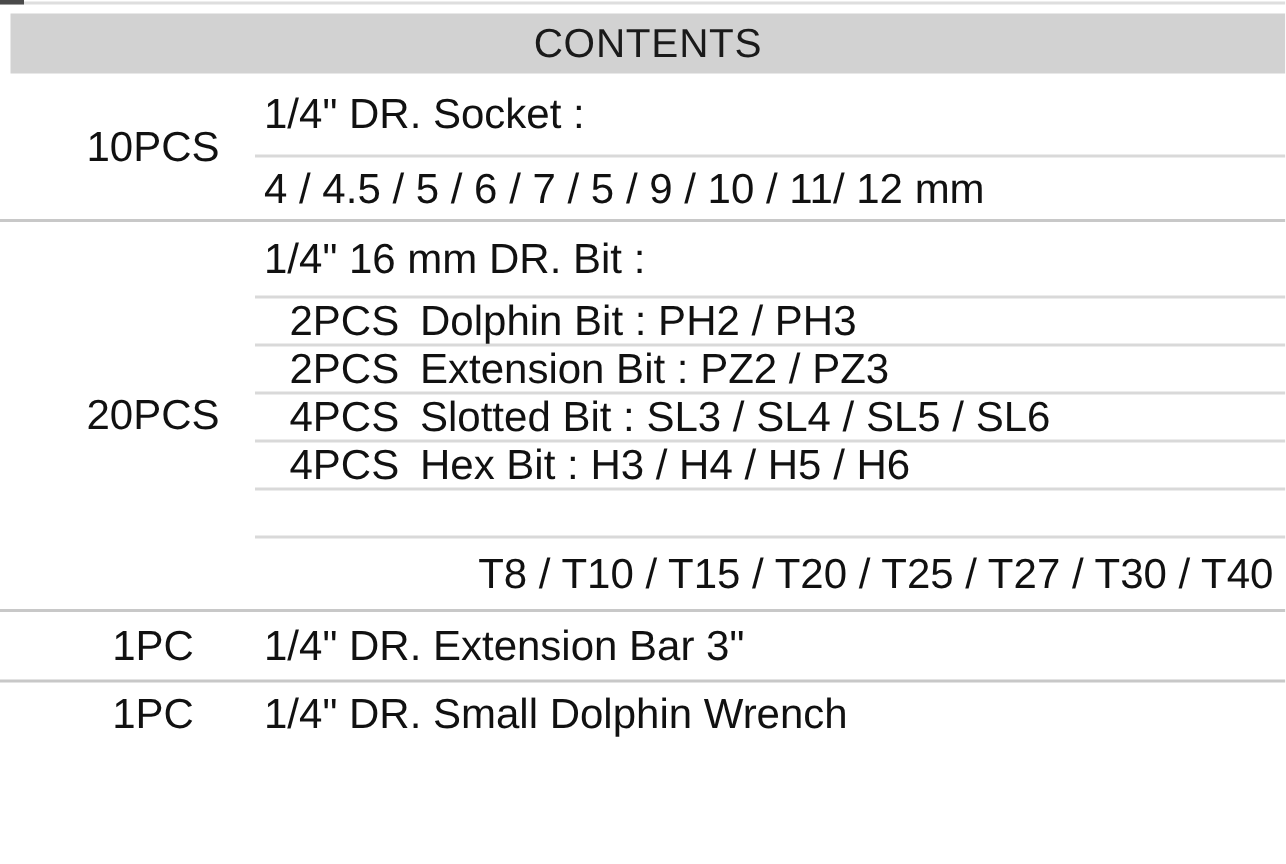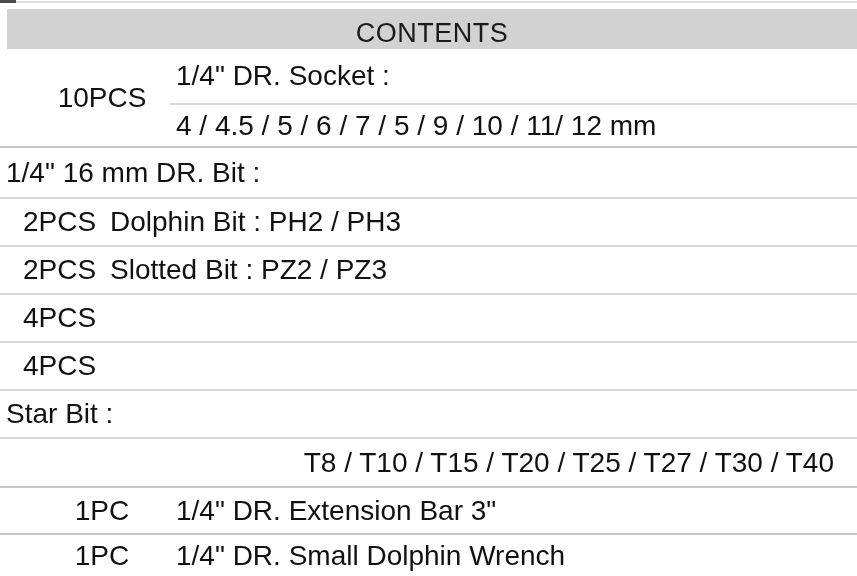--- a/index.html
+++ b/index.html
@@ -25,21 +25,21 @@
     margin-top: 1px;
     height: 2px;
     background: var(--top-rule, #dedede);
   }
   .table-header {
     margin-top: 6px;
     margin-left: 7px;
     height: 40px;
     background: var(--header-bg, #d2d2d2);
     display: flex;
-    align-items: flex-end;
+    align-items: center;
     justify-content: center;
     font-size: 27px;
     letter-spacing: 0.5px;
     color: #1a1a1a;
   }
   .group {
     display: flex;
     width: 100%;
   }
   .group.ruled { border-top: 2px solid var(--divider-full, #c8c8c8); }
@@ -60,25 +60,25 @@
     padding-left: 6px;
     white-space: nowrap;
   }
   .content-cell .row + .row { border-top: 2px solid var(--divider-partial, #d9d9d9); }
   .row .sub-qty {
     display: inline-block;
     margin-left: 17px;
     width: 87px;
     flex: 0 0 87px;
   }
-  .row.align-right { justify-content: flex-end; padding-right: 23px; }
+  .row.align-right { justify-content: flex-end; padding-right: 8px; }
   
   .h54 { height: 54px; }
   .h49 { height: 49px; }
-  .h48 { height: 48px; }
+  .h48 { height: 32px; }
   .h45 { height: 45px; }
   .h43 { height: 43px; }
   .h41 { height: 41px; }
 </style>
 </head>
 <body>
 
 <div class="page">
   <div class="corner-mark"></div>
   <div class="top-rule"></div>
@@ -97,40 +97,44 @@
         <div class="row h54">
           <span>1/4" DR. Socket :</span>
         </div>
         <div class="row h43">
           <span>4 / 4.5 / 5 / 6 / 7 / 5 / 9 / 10 / 11/ 12 mm</span>
         </div>
       </div>
     </div>
 
     <div class="group ruled">
+      <div class="qty-cell">
+        <span>20PCS</span>
+      </div>
       <div class="content-cell">
         <div class="row h49">
           <span>1/4" 16 mm DR. Bit :</span>
         </div>
         <div class="row h48">
           <span class="sub-qty">2PCS</span>
           <span>Dolphin Bit : PH2 / PH3</span>
         </div>
         <div class="row h48">
           <span class="sub-qty">2PCS</span>
-          <span>Slotted Bit : PZ2 / PZ3</span>
+          <span>Extension Bit : PZ2 / PZ3</span>
         </div>
         <div class="row h48">
           <span class="sub-qty">4PCS</span>
+          <span>Slotted Bit : SL3 / SL4 / SL5 / SL6</span>
         </div>
         <div class="row h48">
           <span class="sub-qty">4PCS</span>
+          <span>Hex Bit : H3 / H4 / H5 / H6</span>
         </div>
         <div class="row h48">
-          <span>Star Bit :</span>
         </div>
         <div class="row h49 align-right">
           <span>T8 / T10 / T15 / T20 / T25 / T27 / T30 / T40</span>
         </div>
       </div>
     </div>
 
     <div class="group ruled">
       <div class="qty-cell">
         <span>1PC</span>

